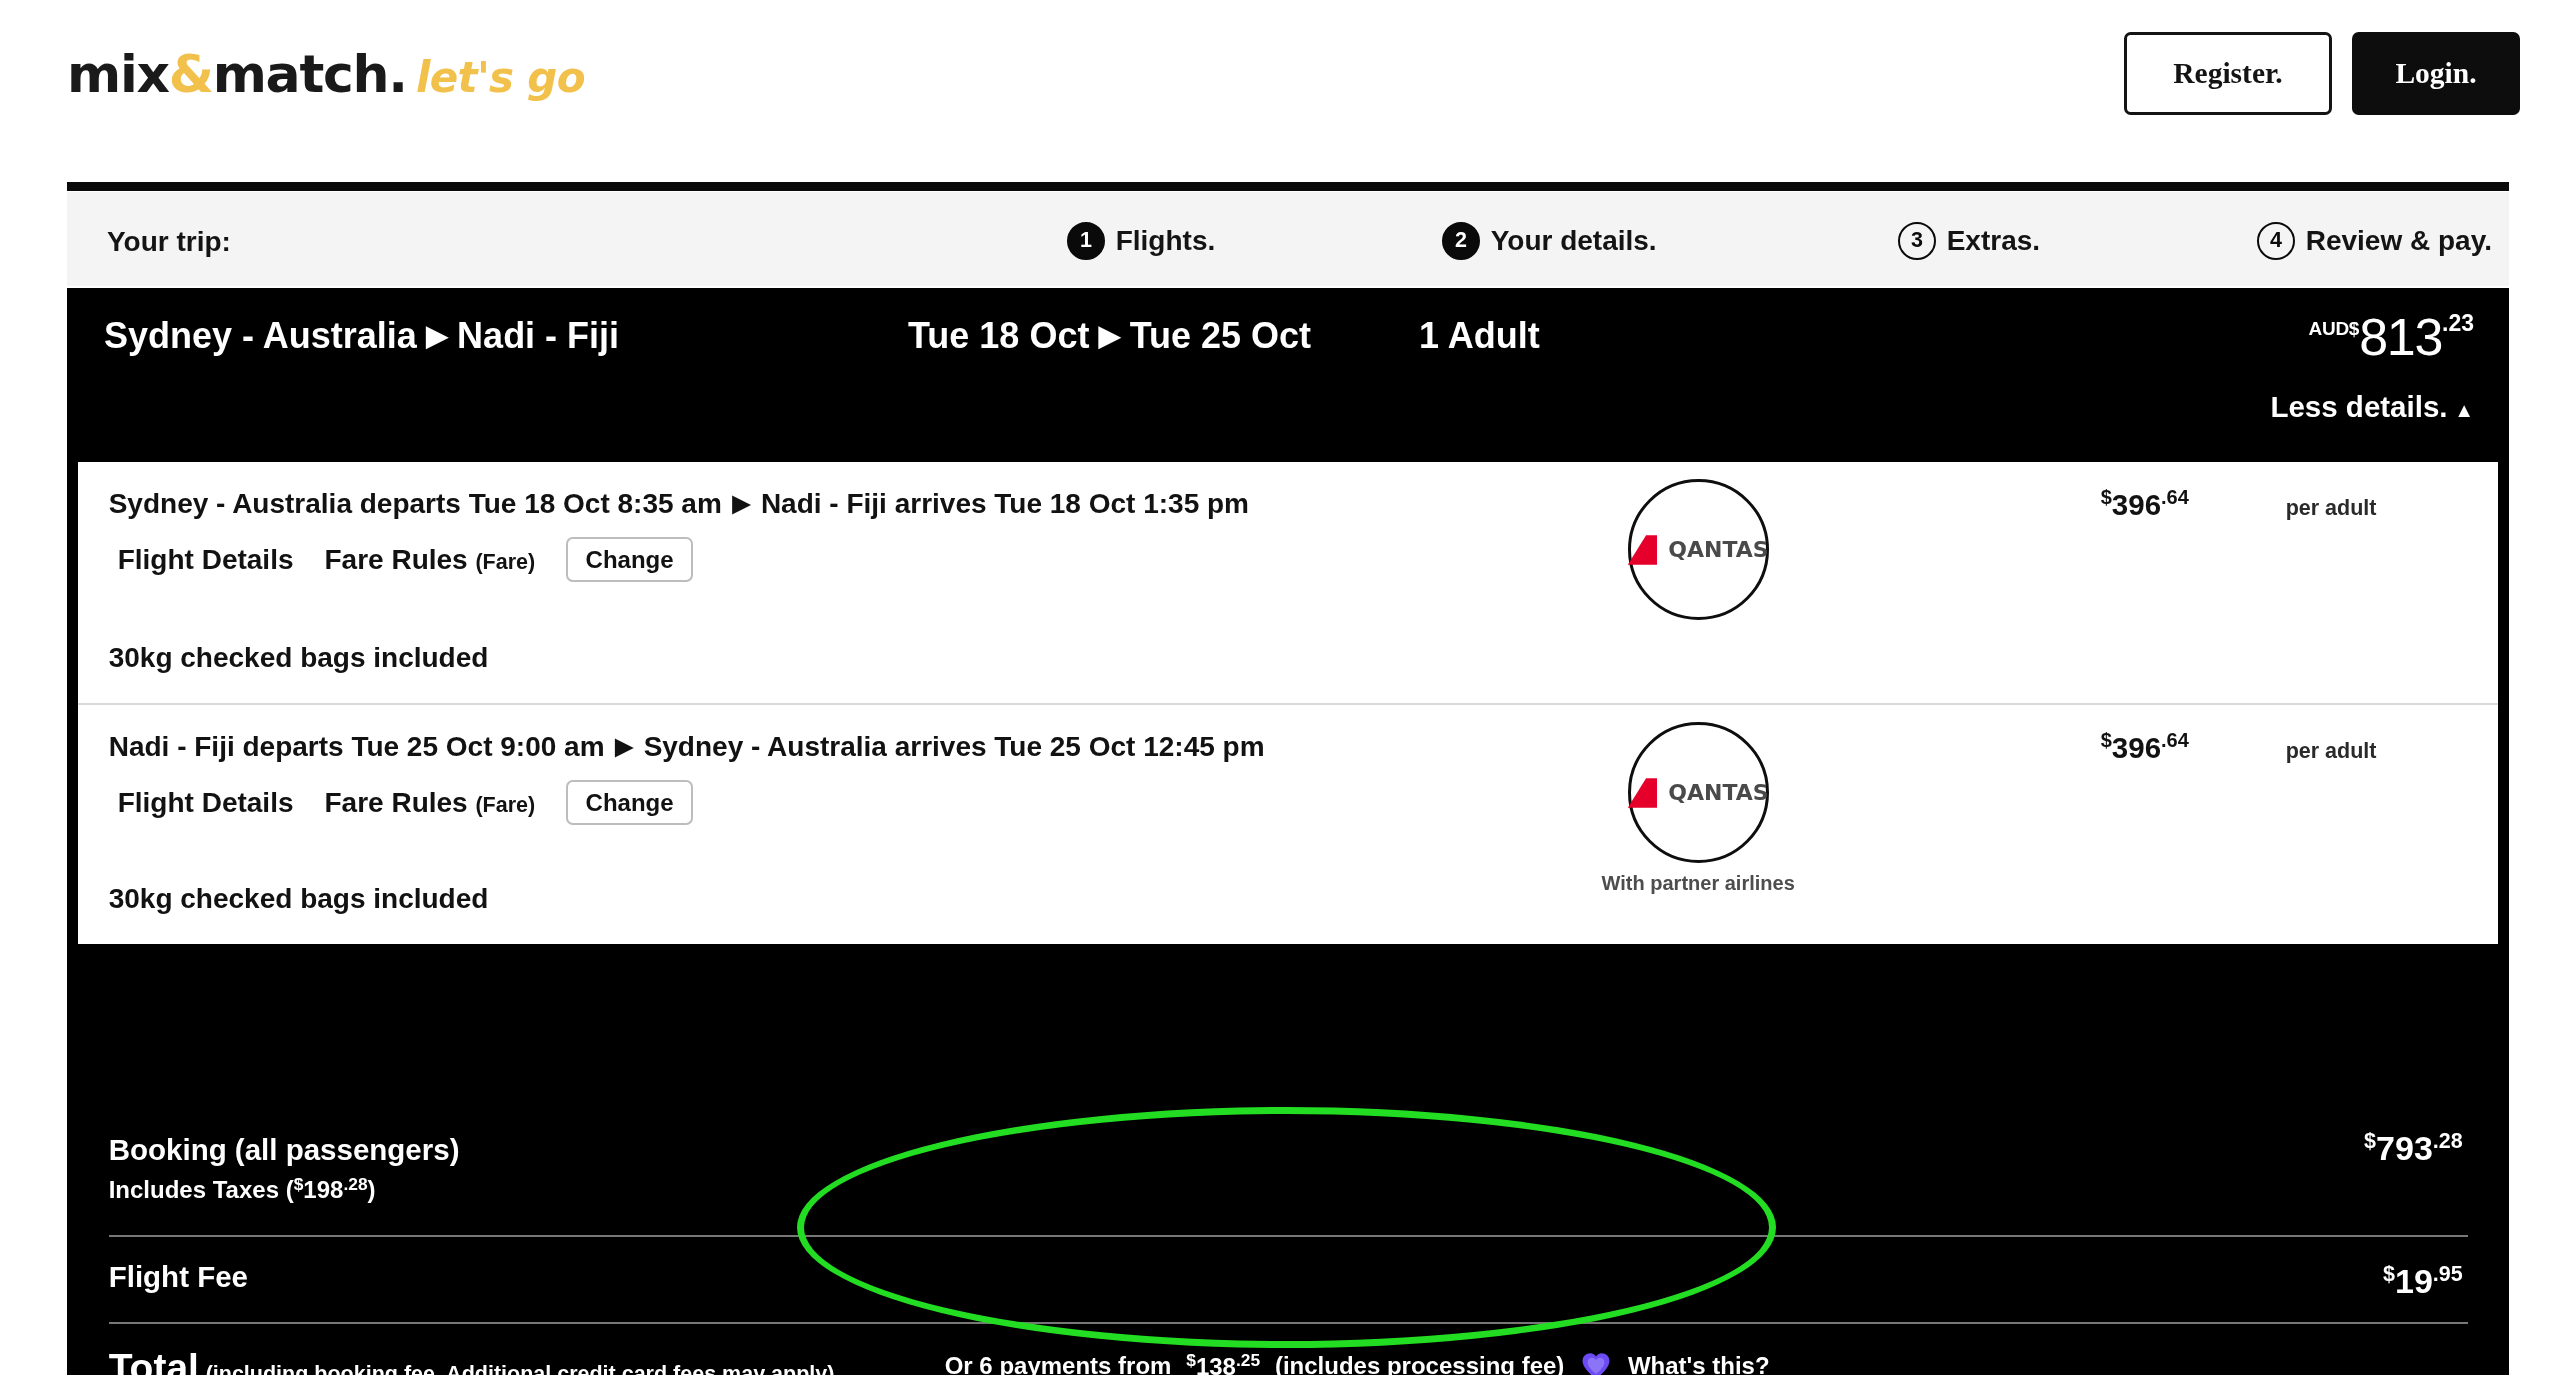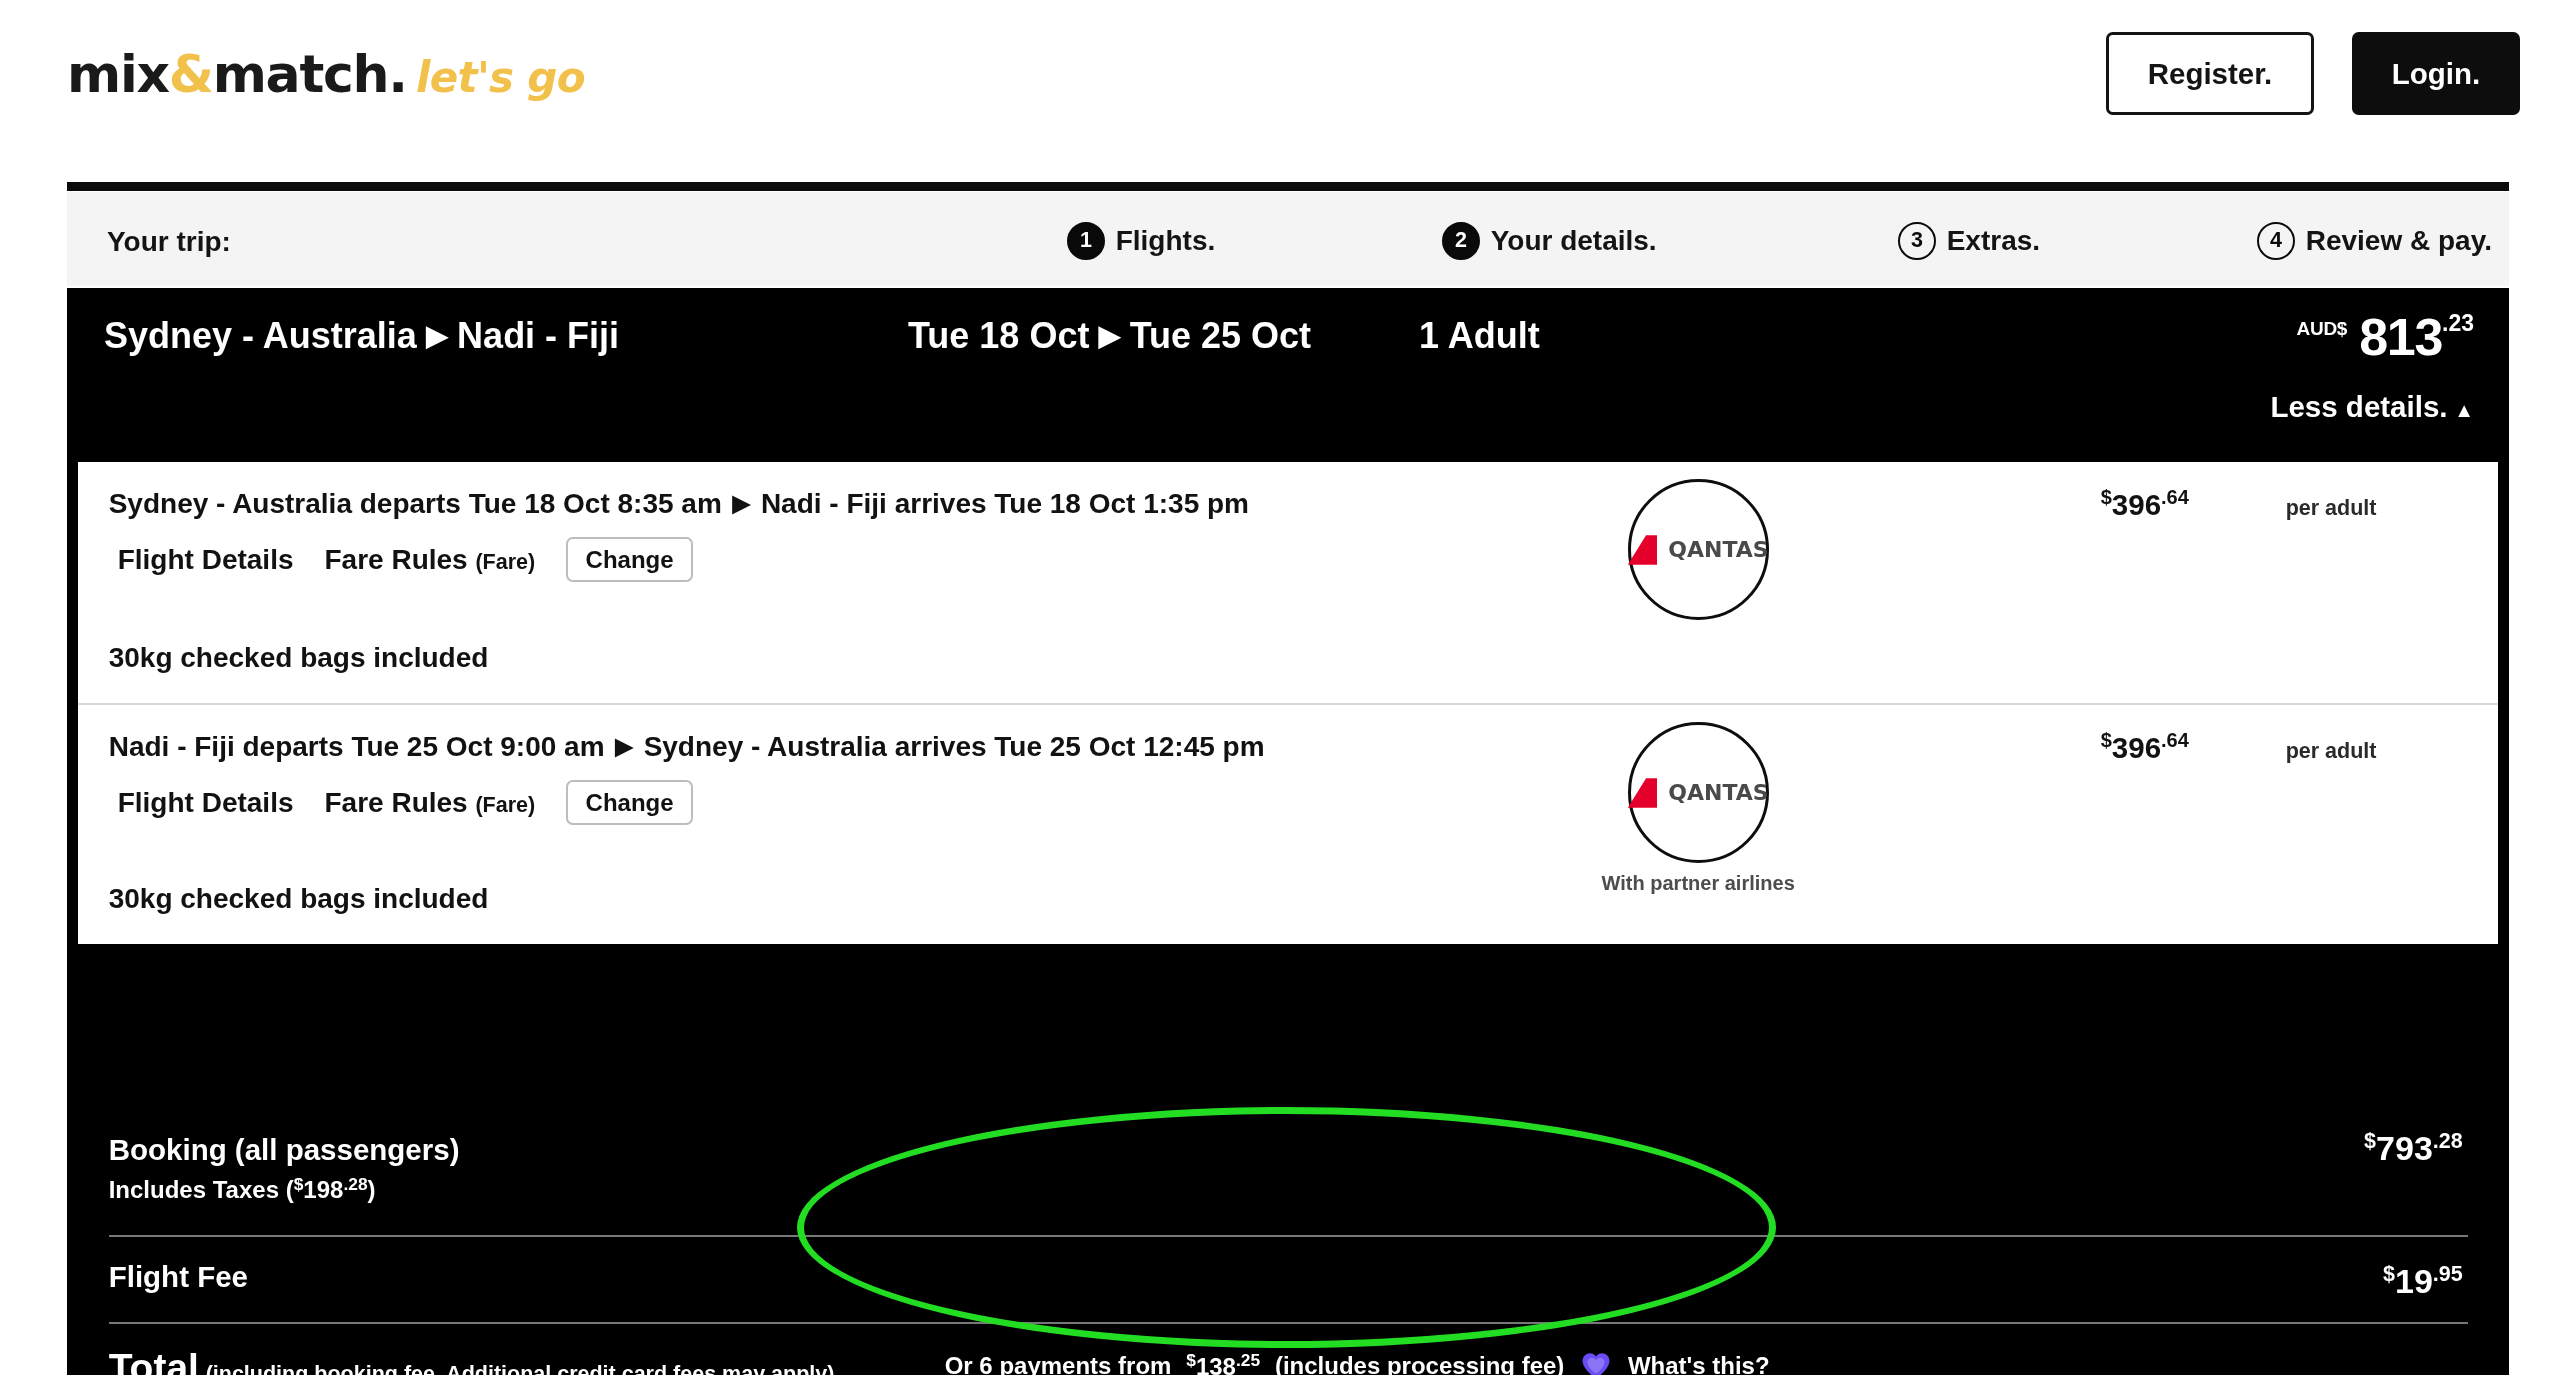--- a/index.html
+++ b/index.html
@@ -22,21 +22,21 @@
     color: #1a1a1a; white-space: nowrap;
     font-family: "DejaVu Sans", sans-serif;
   }
   .logo .amp { color: #F2C14B; }
   .logo .tag {
     color: #F2C14B; font-style: italic; font-size: 42px;
     font-weight: bold; letter-spacing: -0.7px; margin-left: 9.4px;
   }
   .hdr-btns {
     position: absolute; right: 56px; top: 32px;
-    display: flex; gap: 38px; align-items: flex-end;
+    display: flex; gap: 20px; align-items: flex-end; font-family: Liberation Serif, serif;
   }
   .btn-register {
     min-width: 208px; height: 83px;
     border: 3.4px solid #141414; border-radius: 6.7px;
     background: #ffffff; color: #141414;
     font-size: 29.5px; font-weight: bold;
     display: flex; align-items: center; justify-content: center;
     padding: 0 27px; cursor: pointer;
   }
   .btn-login {
@@ -92,21 +92,21 @@
   }
   .trip-pax {
     position: absolute; left: 1352px; top: 27px;
     font-size: 36px; font-weight: bold; color: #ffffff; white-space: nowrap;
   }
   .trip-total {
     position: absolute; right: 35px; top: 19px;
     color: #ffffff; white-space: nowrap; text-align: right;
   }
   .cur { font-size: 19px; font-weight: bold; vertical-align: 20px; letter-spacing: -0.3px; }
-  .amt-big { font-size: 52px; font-weight: bold; letter-spacing: -1.3px; margin-left: 12px; }
+  .amt-big { font-size: 52px; font-weight: normal; letter-spacing: -1.3px; }
   .cents { font-size: 23px; font-weight: bold; vertical-align: 24px; }
   .less-details {
     position: absolute; right: 35px; top: 102px;
     font-size: 29.5px; font-weight: bold; color: #ffffff;
     cursor: pointer; white-space: nowrap;
   }
   .caret-up { font-size: 20px; margin-left: 6.7px; }
 
   
   .flights {

